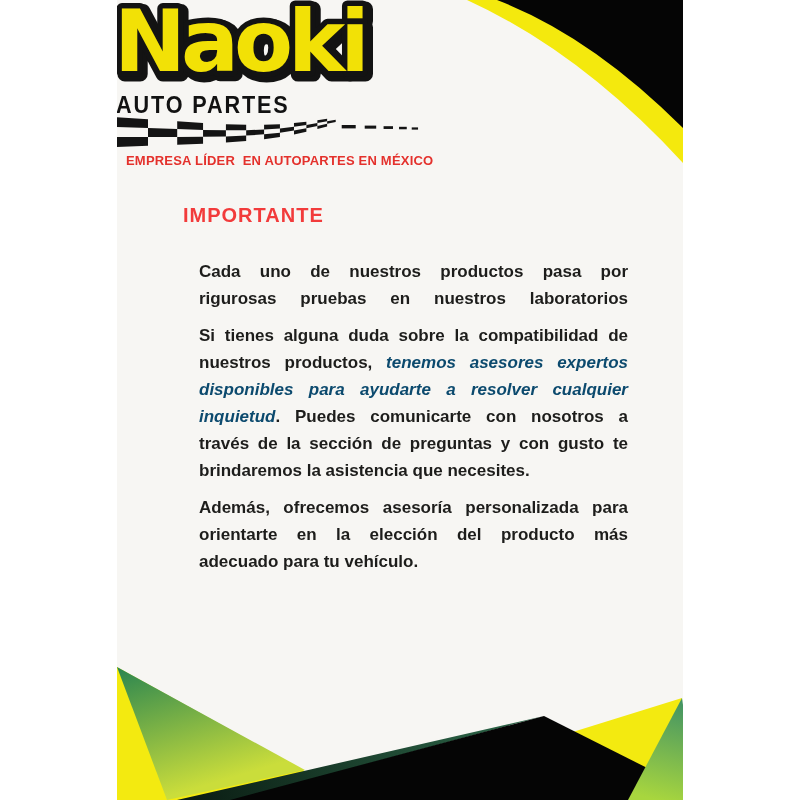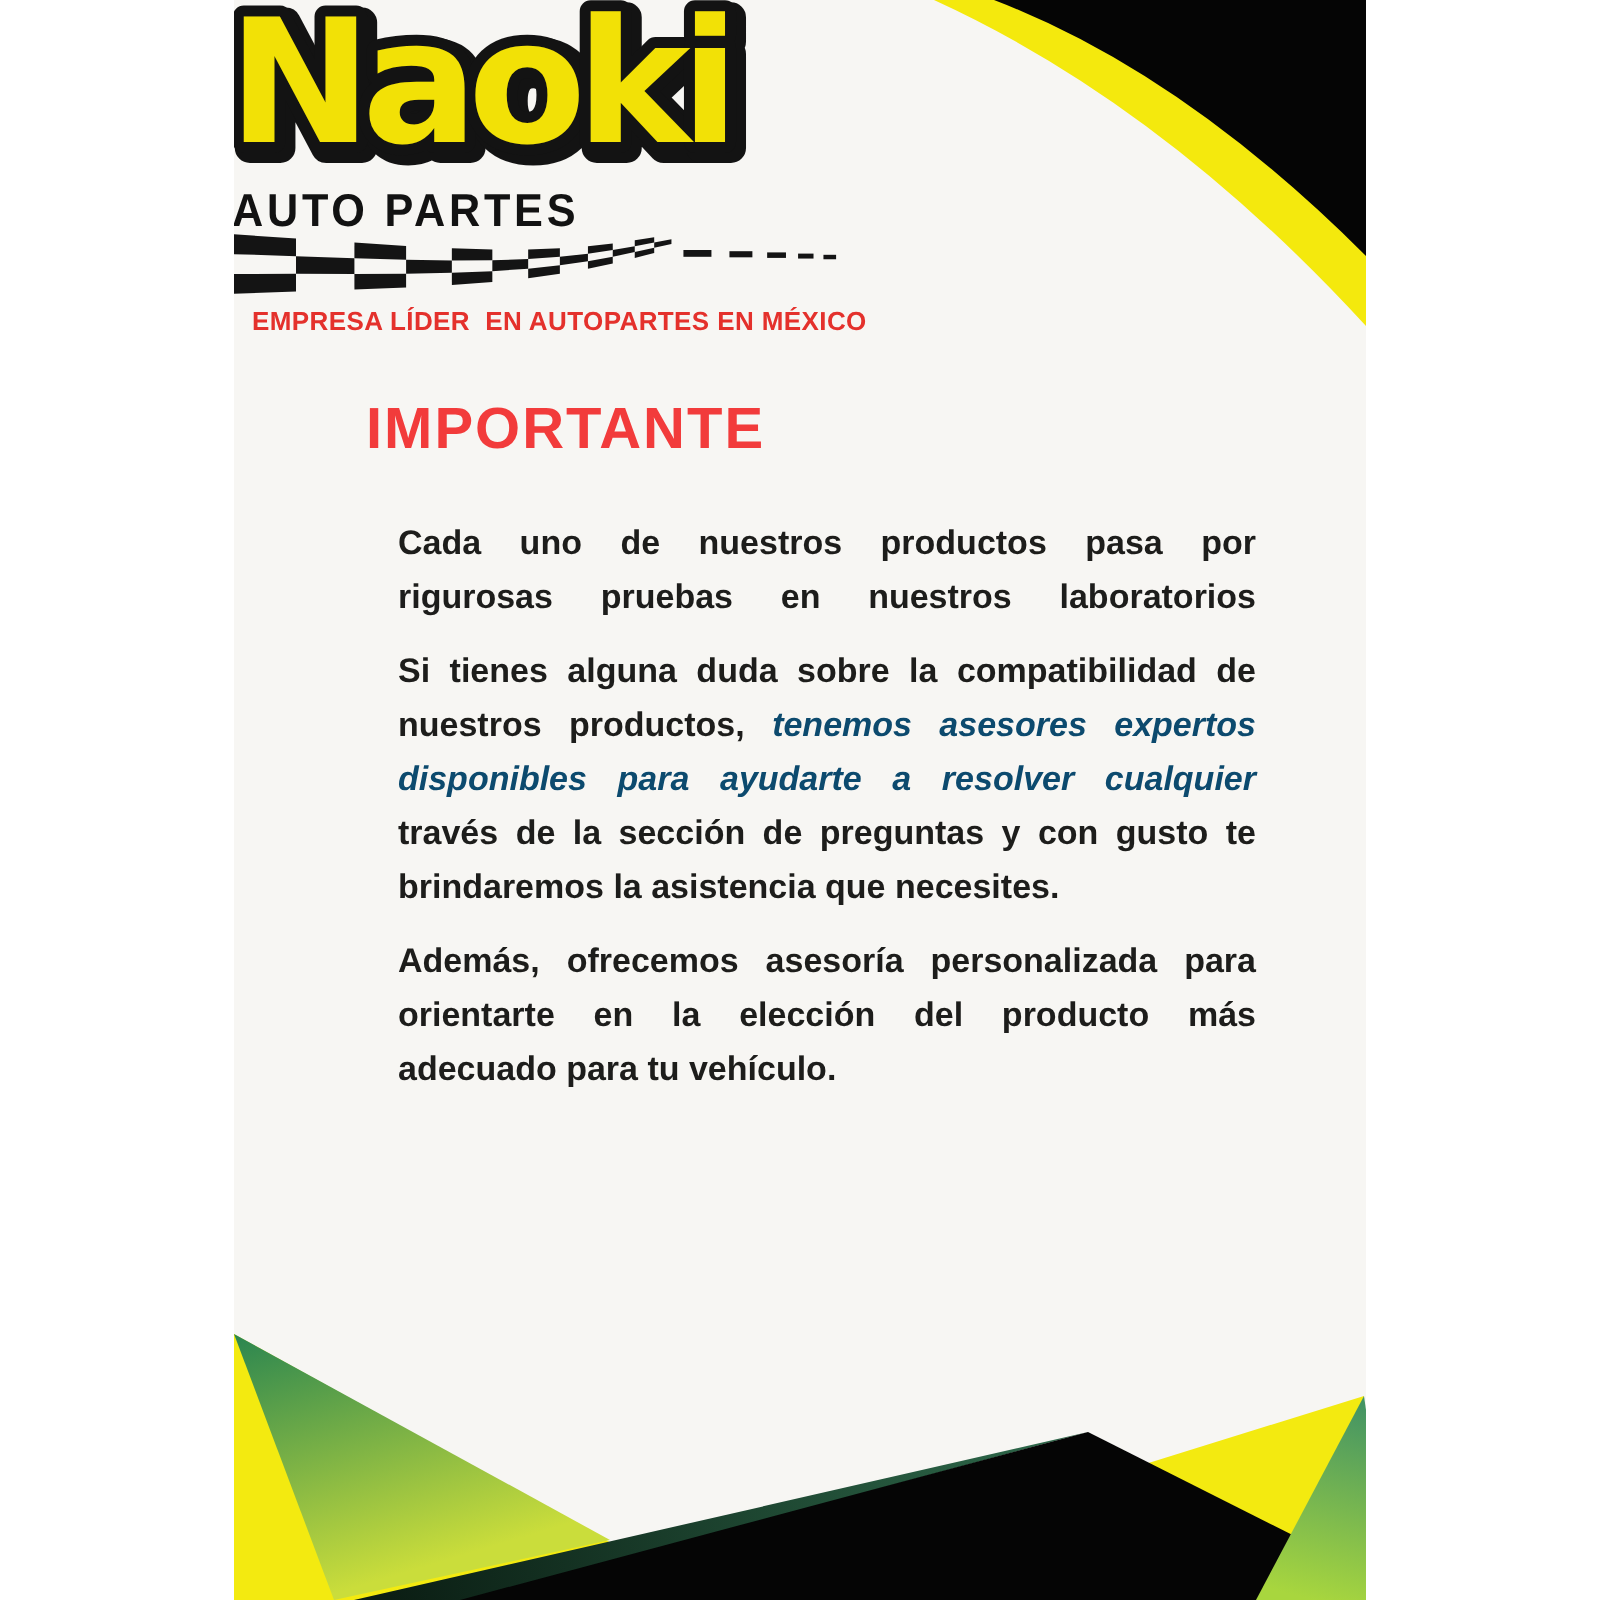--- a/index.html
+++ b/index.html
@@ -26,21 +26,21 @@
     white-space:nowrap;
   }
   .flag-svg{position:absolute;top:111px;left:-2px;}
   .brand-tagline{
     position:absolute;top:153px;left:9px;font-size:13px;font-weight:700;
     color:#e4312c;letter-spacing:.2px;white-space:pre;
   }
   
   .content{position:absolute;left:66px;top:200px;width:445px;}
   .page-title{
-    margin:0;font-size:29px;line-height:30px;font-weight:800;
+    margin:0;font-size:20px;line-height:30px;font-weight:800;
     color:#f23b3b;letter-spacing:1px;
   }
   .paragraphs{margin-top:28px;}
   .para{margin:0 0 10px 0;}
   .pline{
     font-size:17px;line-height:27px;font-weight:700;color:#1d1d1b;
     text-align:justify;text-align-last:justify;margin-left:16px;
   }
   .pline.last{text-align-last:left;}
   .seg-ink{color:#1d1d1b;}
@@ -97,20 +97,21 @@
     <h1 class="page-title">IMPORTANTE</h1>
     <div class="paragraphs" id="paragraphs">
         <div class="para">
           <div class="pline"><span class="seg-ink">Cada uno de nuestros productos pasa por</span></div>
           <div class="pline"><span class="seg-ink">rigurosas pruebas en nuestros laboratorios</span></div>
         </div>
         <div class="para">
           <div class="pline"><span class="seg-ink">Si tienes alguna duda sobre la compatibilidad de</span></div>
           <div class="pline"><span class="seg-ink">nuestros productos, </span><span class="seg-red">tenemos asesores expertos</span></div>
           <div class="pline"><span class="seg-red">disponibles para ayudarte a resolver cualquier</span></div>
+          <div class="pline"><span class="seg-red">inquietud</span><span class="seg-ink">. Puedes comunicarte con nosotros a</span></div>
           <div class="pline"><span class="seg-ink">través de la sección de preguntas y con gusto te</span></div>
           <div class="pline last"><span class="seg-ink">brindaremos la asistencia que necesites.</span></div>
         </div>
         <div class="para">
           <div class="pline"><span class="seg-ink">Además, ofrecemos asesoría personalizada para</span></div>
           <div class="pline"><span class="seg-ink">orientarte en la elección del producto más</span></div>
           <div class="pline last"><span class="seg-ink">adecuado para tu vehículo.</span></div>
         </div>
       </div>
   </div>

